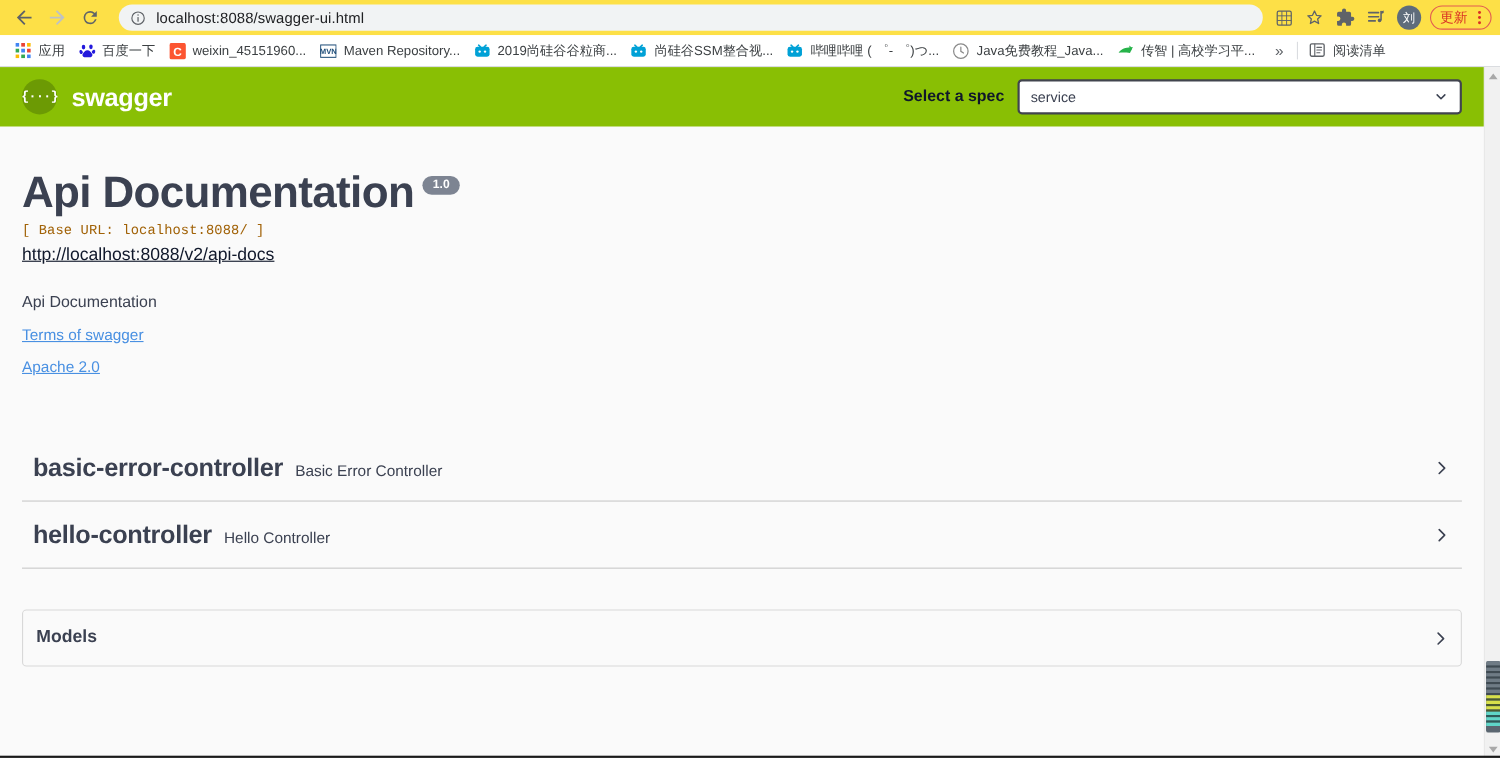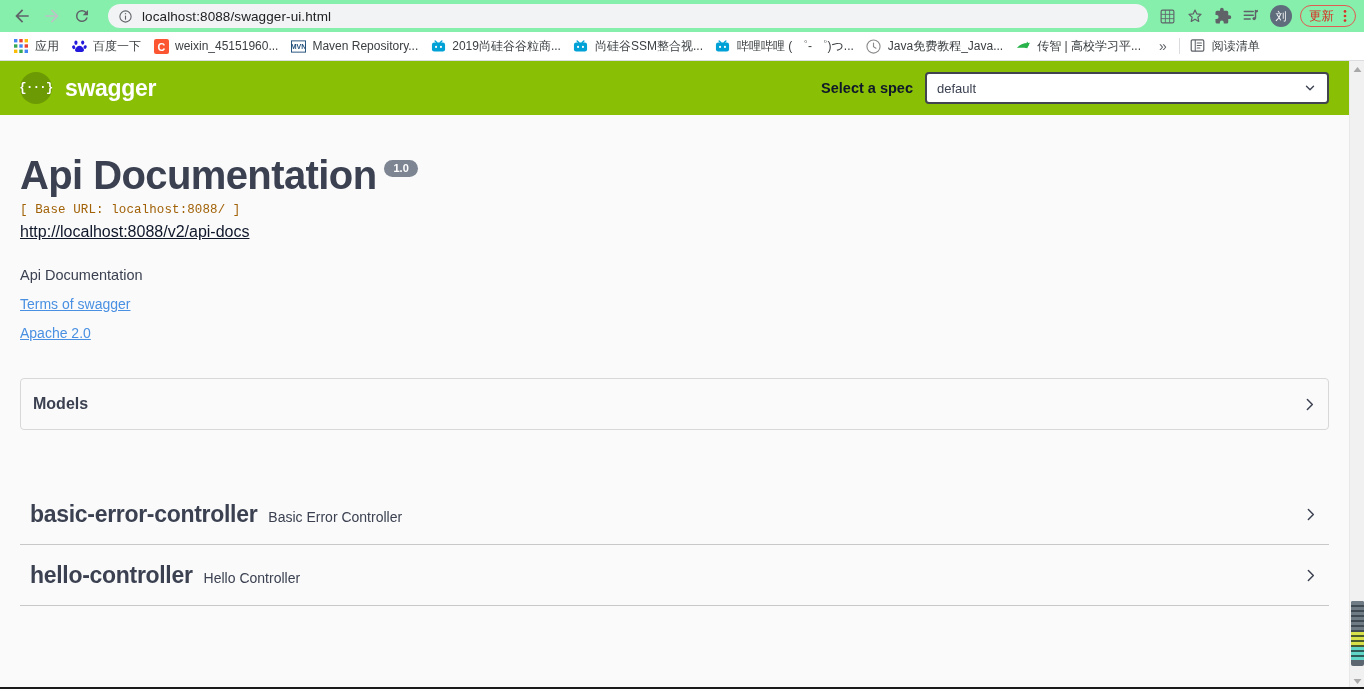--- a/index.html
+++ b/index.html
@@ -15,21 +15,21 @@
   #browser-chrome {
     width: 1364px;
     background: #ffffff;
     border-bottom: 1px solid #dadce0;
   }
   #toolbar {
     height: 32px;
     display: flex;
     align-items: center;
     padding: 0 8px;
-    background: #86efac;
+    background: #fde047;
   }
   .nav-btn {
     width: 28px; height: 28px;
     display: flex; align-items: center; justify-content: center;
     border-radius: 50%;
     flex: 0 0 auto;
     margin-right: 2px;
   }
   .nav-btn svg { display: block; }
   #omnibox {
@@ -535,21 +535,21 @@
 
     <div id="swagger-topbar">
       <div id="swagger-logo-wrap">
         <div id="swagger-mark">{···}</div>
         <div id="swagger-wordmark">swagger</div>
       </div>
 
       <div id="spec-selector">
         <div id="spec-label">Select a spec</div>
         <div id="spec-select">
-          <span>default</span>
+          <span>service</span>
           <span class="chev">
             <svg width="14" height="14" viewBox="0 0 24 24">
                 <path d="M6 9l6 6 6-6" fill="none" stroke="#3b4151" stroke-width="2.4" stroke-linecap="round" stroke-linejoin="round"></path>
               </svg>
           </span>
         </div>
       </div>
     </div>
 
     <div id="swagger-main">
@@ -559,46 +559,46 @@
           <div id="api-title">Api Documentation</div>
           <div id="api-version">1.0</div>
         </div>
         <div id="base-url">[ Base URL: localhost:8088/ ]</div>
         <a id="api-docs-link" href="#">http://localhost:8088/v2/api-docs</a>
         <div id="api-description">Api Documentation</div>
         <a class="info-link" href="#">Terms of swagger</a>
         <a class="info-link" href="#">Apache 2.0</a>
       </div>
 
-      <div id="models-block">
-        <div id="models-header">
-          <span id="models-title">Models</span>
-          <span class="tag-arrow">
-            <svg width="17" height="17" viewBox="0 0 24 24">
-                <path d="M9 5l7 7-7 7" fill="none" stroke="#3b4151" stroke-width="2.1" stroke-linecap="round" stroke-linejoin="round"></path>
-              </svg>
-          </span>
-        </div>
-      </div>
-
       <div id="tag-list">
 
         <div class="opblock-tag">
           <span class="tag-name">basic-error-controller</span>
           <span class="tag-desc">Basic Error Controller</span>
           <span class="tag-arrow">
             <svg width="17" height="17" viewBox="0 0 24 24">
                 <path d="M9 5l7 7-7 7" fill="none" stroke="#3b4151" stroke-width="2.1" stroke-linecap="round" stroke-linejoin="round"></path>
               </svg>
           </span>
         </div>
 
         <div class="opblock-tag">
           <span class="tag-name">hello-controller</span>
           <span class="tag-desc">Hello Controller</span>
+          <span class="tag-arrow">
+            <svg width="17" height="17" viewBox="0 0 24 24">
+                <path d="M9 5l7 7-7 7" fill="none" stroke="#3b4151" stroke-width="2.1" stroke-linecap="round" stroke-linejoin="round"></path>
+              </svg>
+          </span>
+        </div>
+      </div>
+
+      <div id="models-block">
+        <div id="models-header">
+          <span id="models-title">Models</span>
           <span class="tag-arrow">
             <svg width="17" height="17" viewBox="0 0 24 24">
                 <path d="M9 5l7 7-7 7" fill="none" stroke="#3b4151" stroke-width="2.1" stroke-linecap="round" stroke-linejoin="round"></path>
               </svg>
           </span>
         </div>
       </div>
 
     </div>
   </div>

